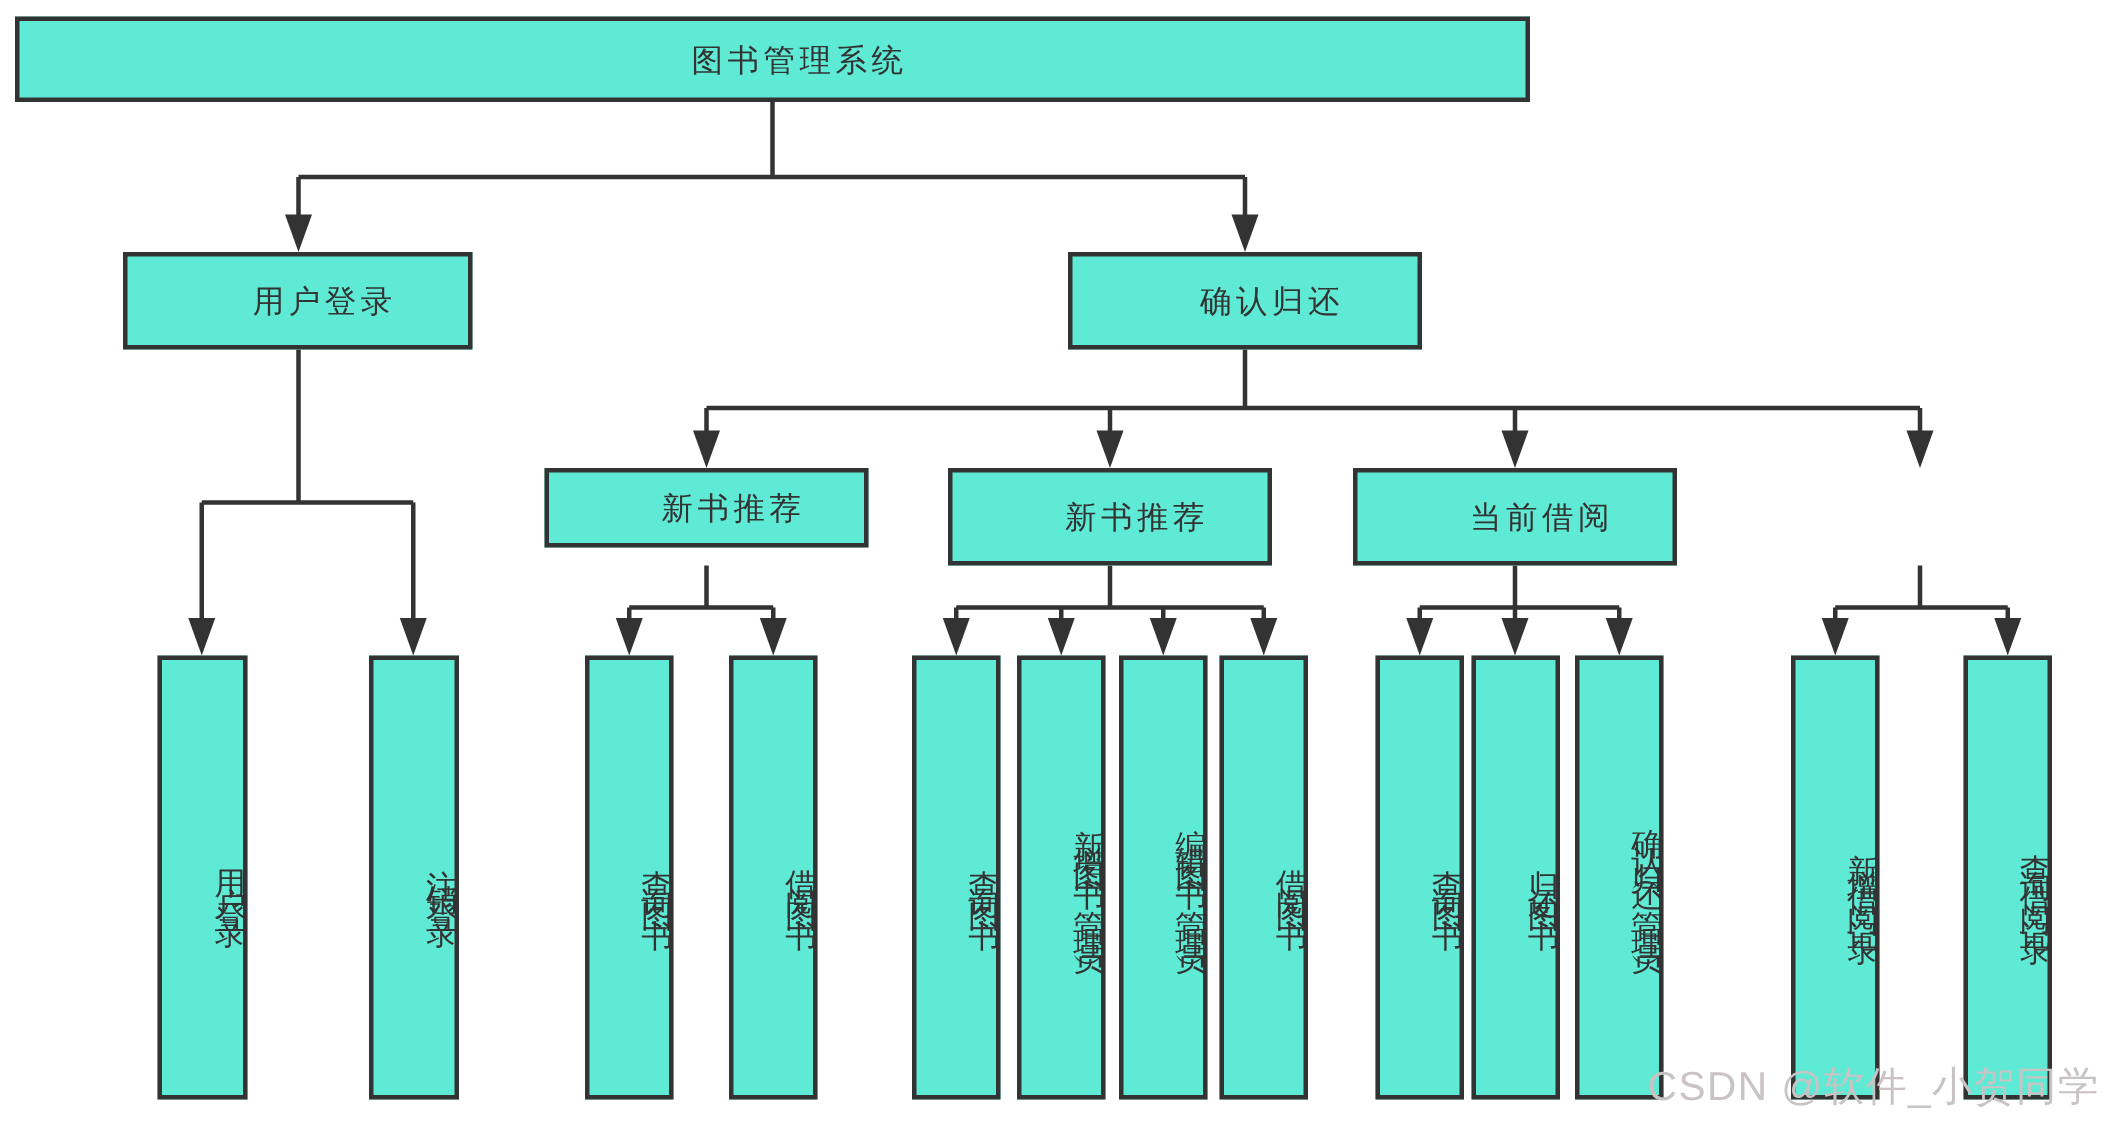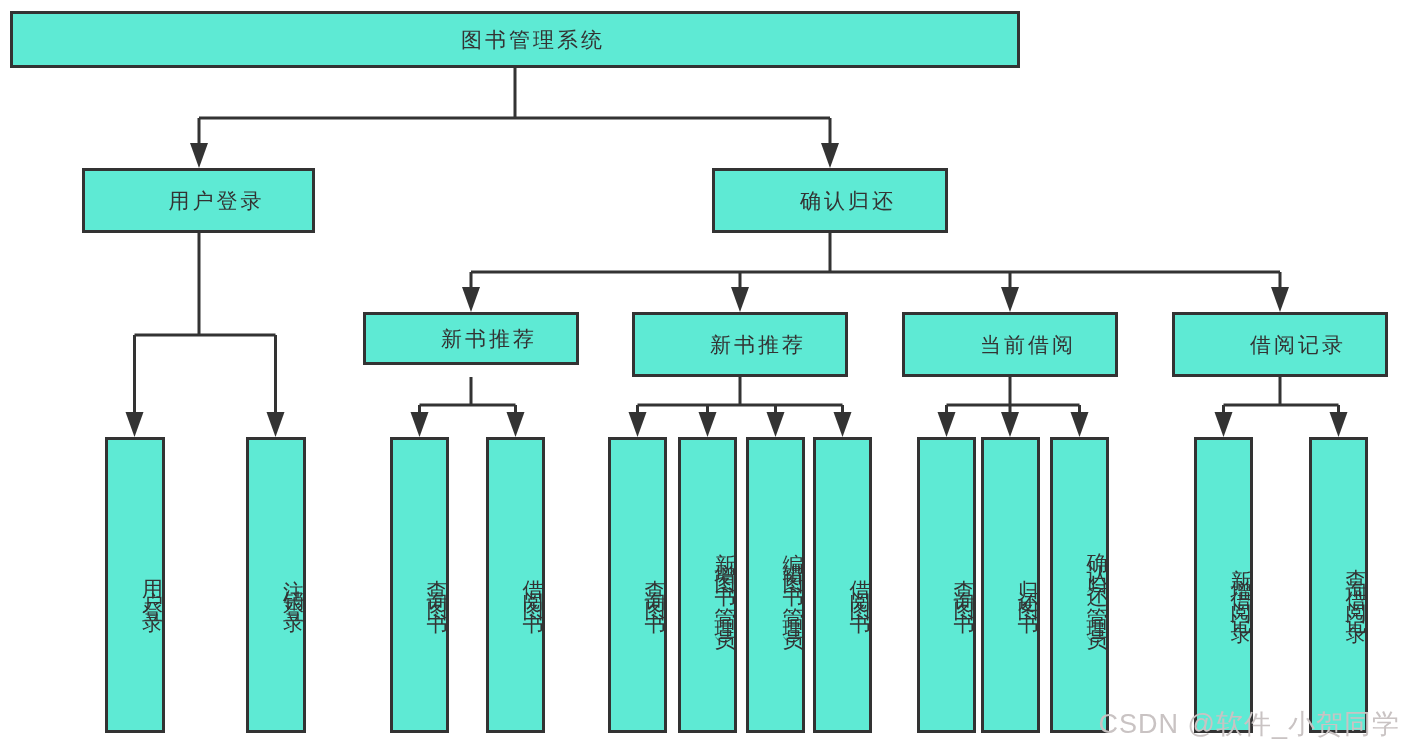--- a/index.html
+++ b/index.html
@@ -83,23 +83,20 @@
 
   <div class="box" style="left:363px;top:312px;width:216px;height:53px">
     <span class="h-label">新书推荐</span>
   </div>
   <div class="box" style="left:632px;top:312px;width:216px;height:65px">
     <span class="h-label">新书推荐</span>
   </div>
   <div class="box" style="left:902px;top:312px;width:216px;height:65px">
     <span class="h-label">当前借阅</span>
   </div>
-  <div class="box" style="left:1172px;top:312px;width:216px;height:65px">
-    <span class="h-label">借阅记录</span>
-  </div>
 
   <div class="box" style="left:105px;top:437px;width:60px;height:296px">
     <span class="v-label">用户登录</span>
   </div>
   <div class="box" style="left:246px;top:437px;width:60px;height:296px">
     <span class="v-label">注销登录</span>
   </div>
 
   <div class="box" style="left:390px;top:437px;width:59px;height:296px">
     <span class="v-label">查询图书</span>

